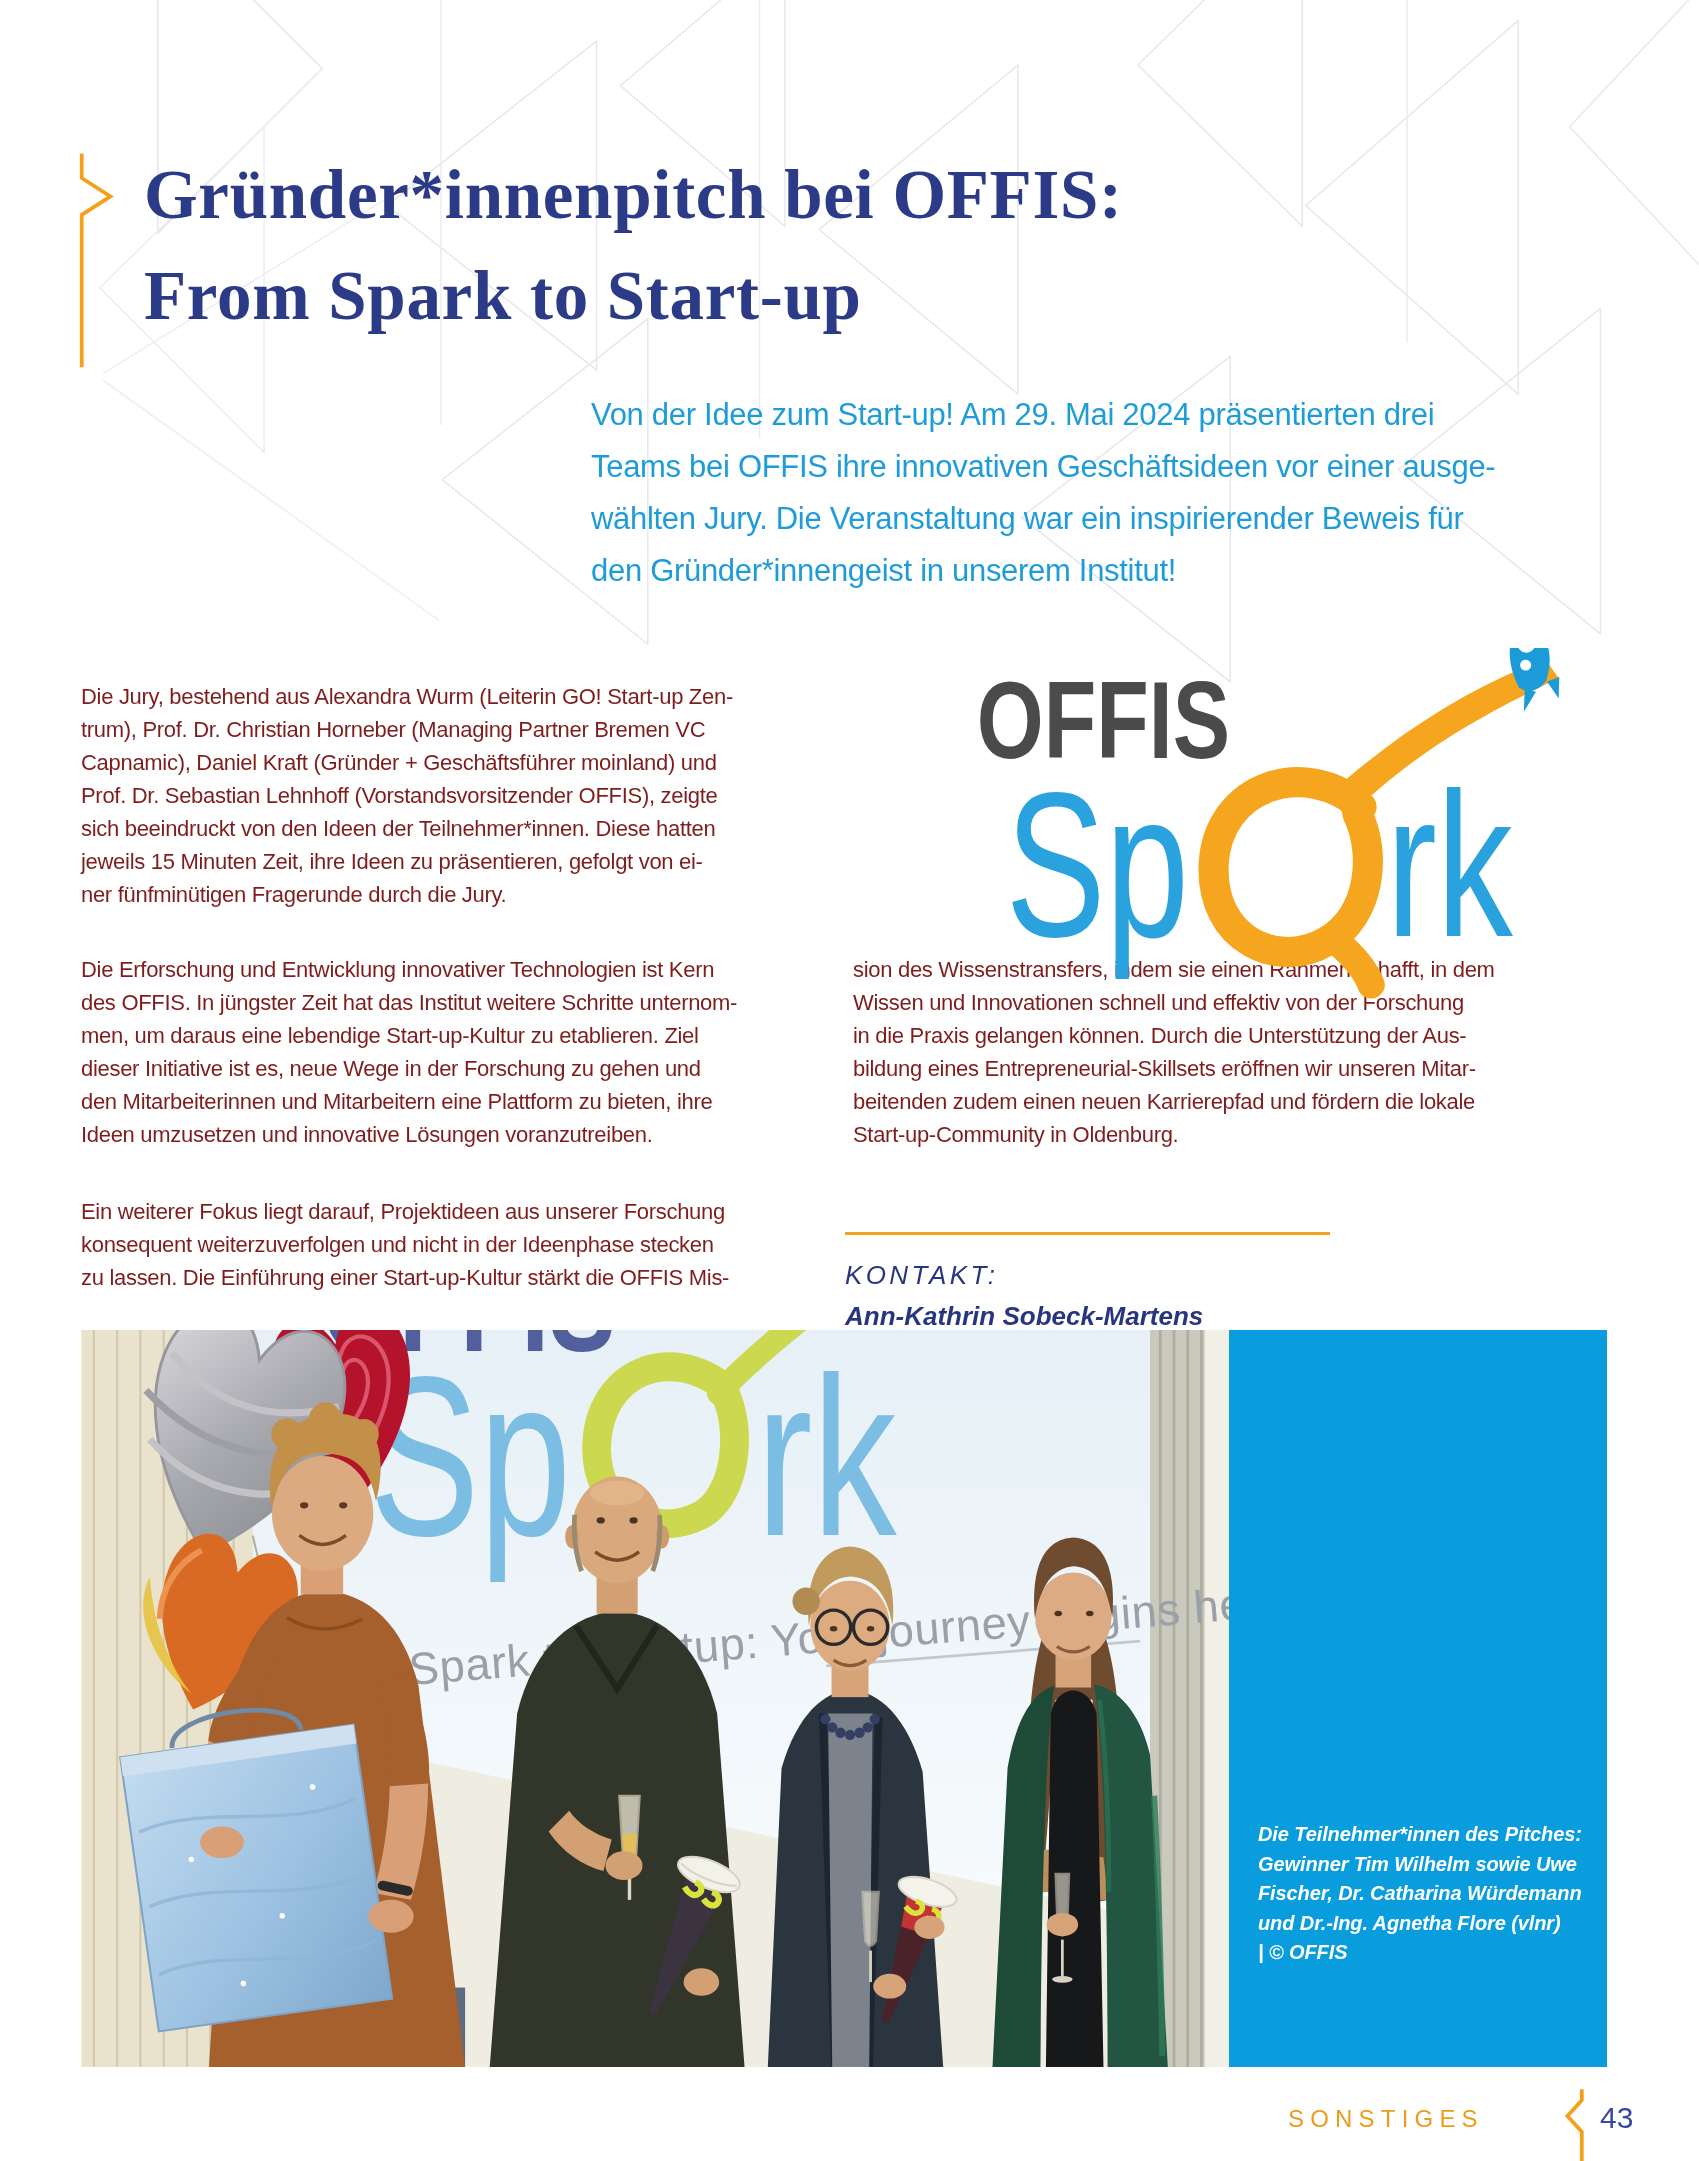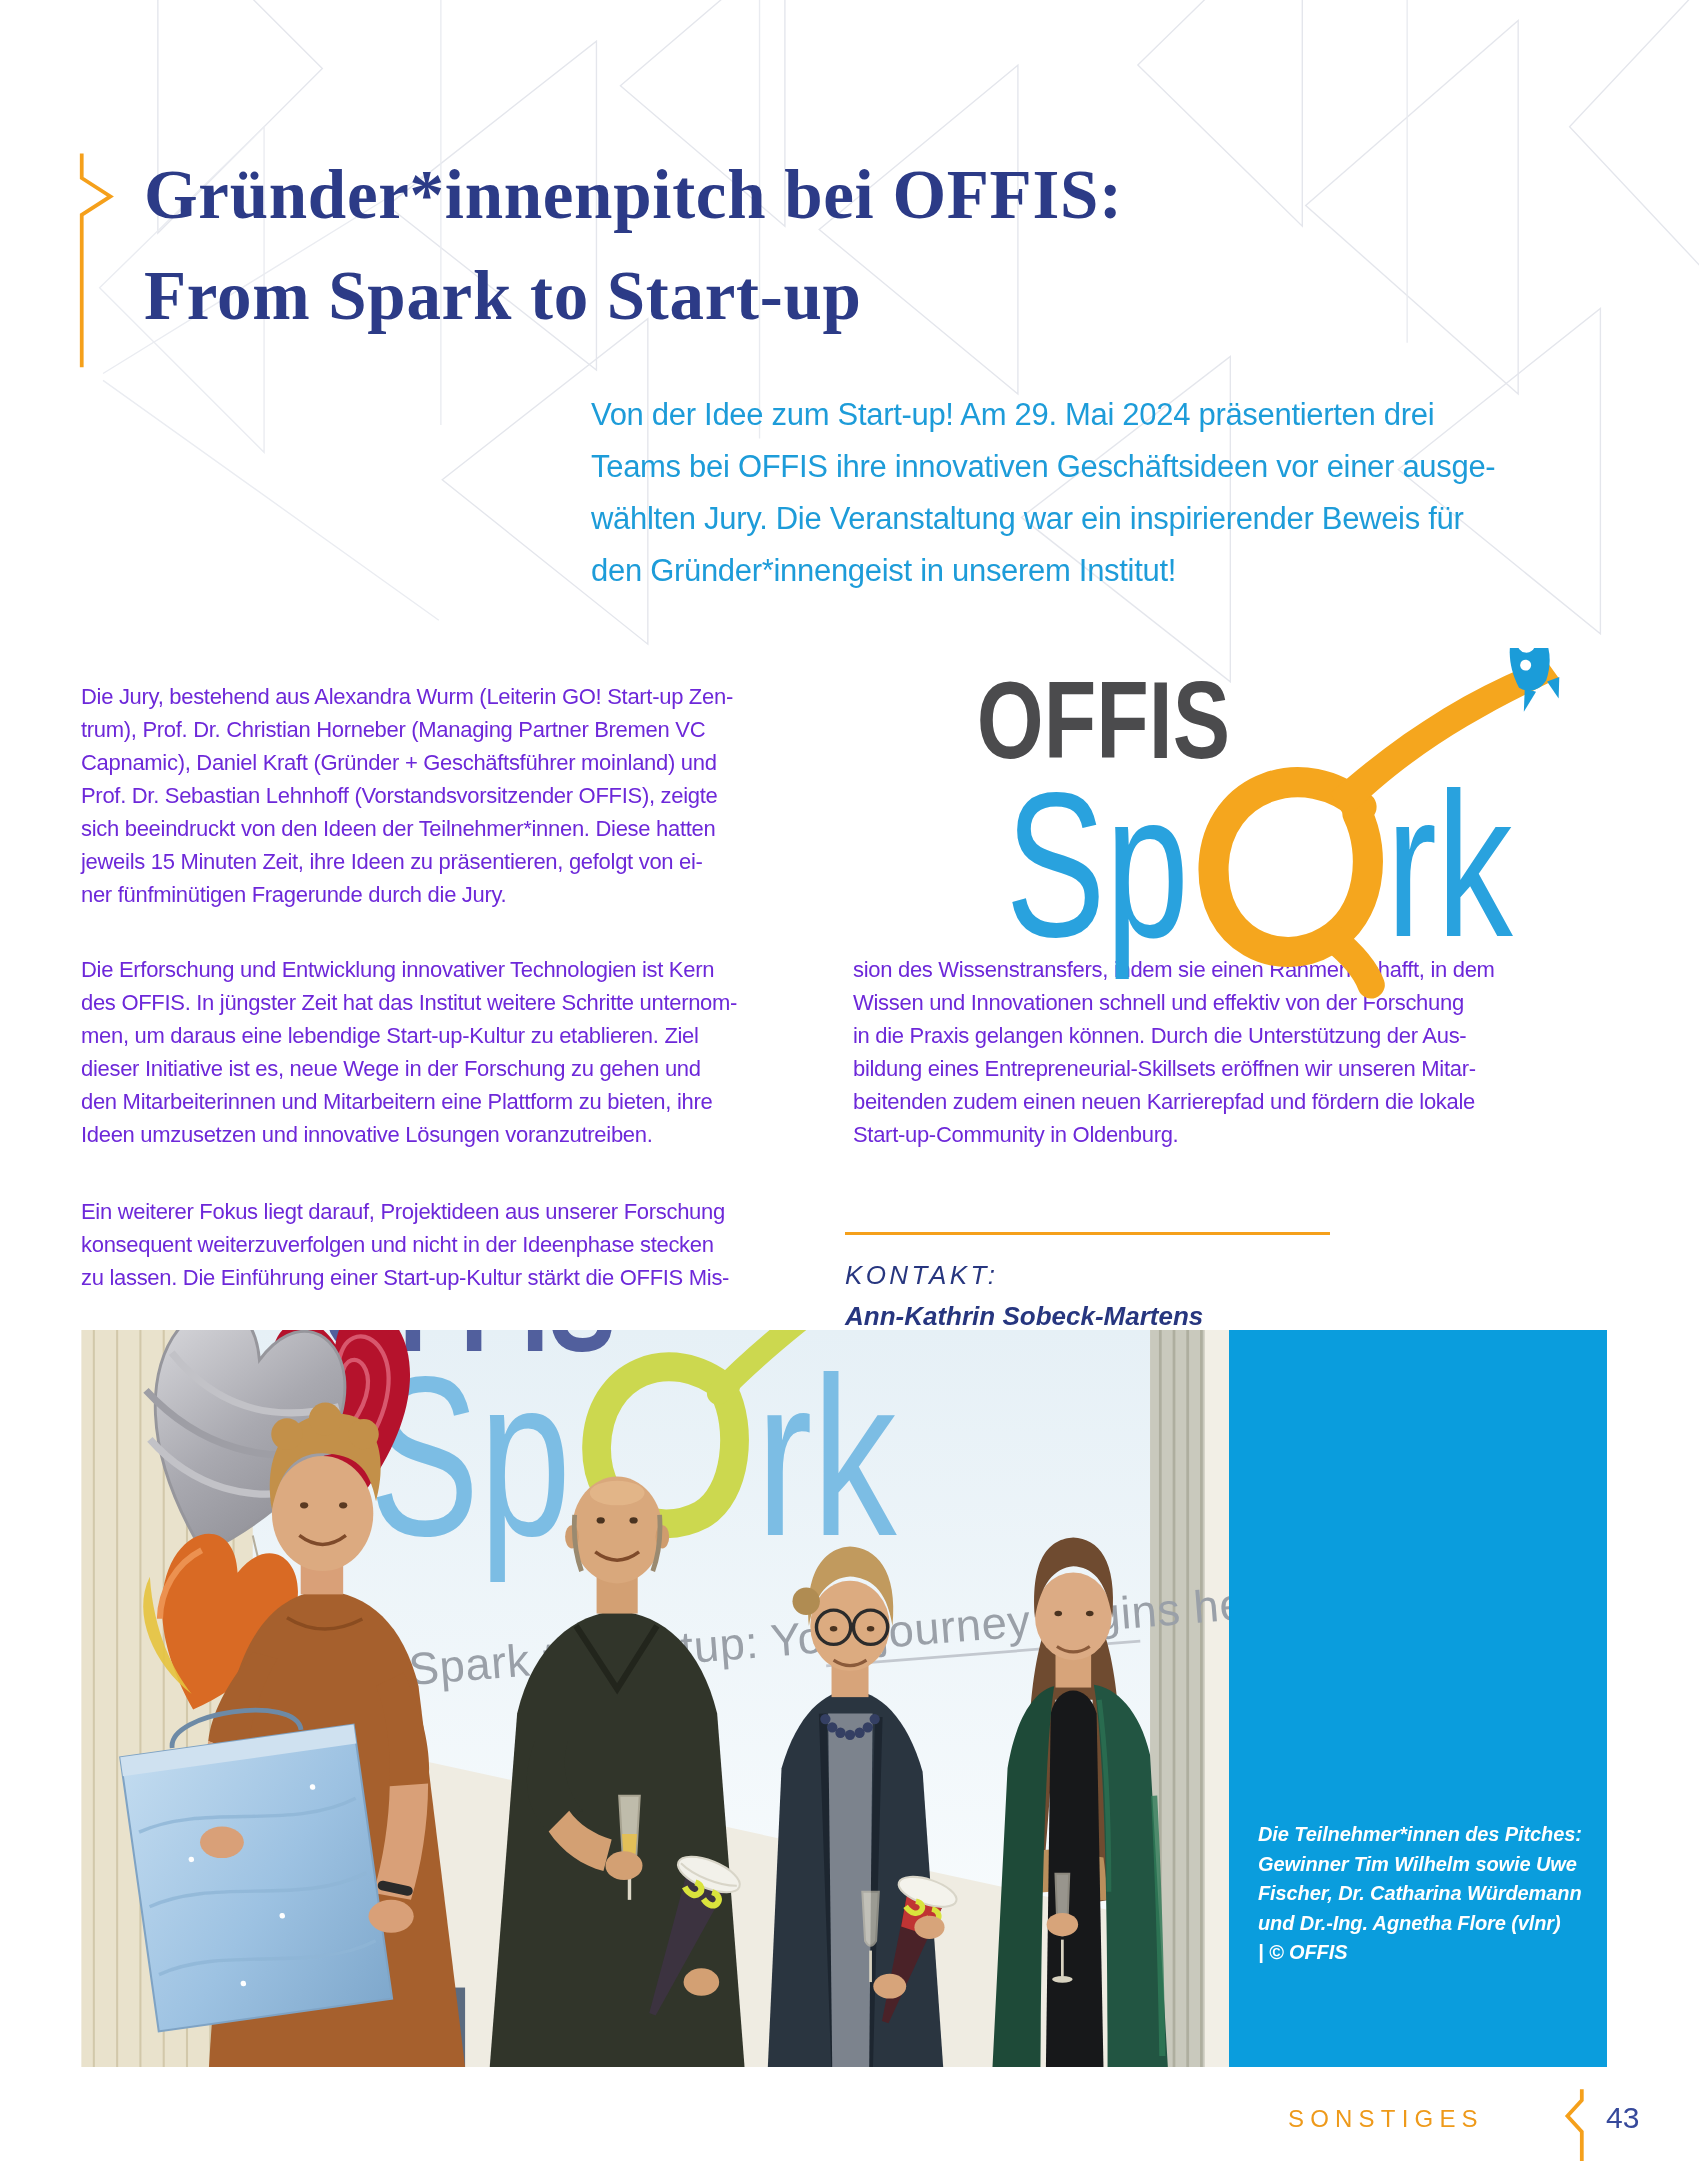--- a/index.html
+++ b/index.html
@@ -16,21 +16,21 @@
     font-family:"Liberation Serif",serif;
     font-size:69px;line-height:101px;font-weight:700;
     color:#2c3b87;white-space:pre-line;letter-spacing:0.7px;
   }
   .intro{
     left:591px;top:389px;
     font-size:31px;line-height:52px;font-weight:400;
     color:#1d9cd9;white-space:pre;letter-spacing:-0.3px;
   }
   .bodytext{
-    font-size:22px;line-height:33px;color:#6d28d9;
+    font-size:22px;line-height:33px;color:#7f1d1d;
     white-space:pre;letter-spacing:-0.3px;
   }
   .p1{left:81px;top:680px;}
   .p2{left:81px;top:953px;}
   .p3{left:81px;top:1195px;}
   .p4{left:853px;top:953px;}
   .logo-svg{left:963px;top:648px;}
   .kontakt-rule{left:845px;top:1232px;width:485px;height:3.4px;background:#f5a01b;}
   .kontakt-heading{
     left:845px;top:1260px;font-size:26px;color:#27367f;
@@ -47,21 +47,20 @@
     font-size:20px;line-height:29.5px;color:#ffffff;
     font-style:italic;font-weight:700;white-space:pre;letter-spacing:-0.1px;
   }
   .footer-section{
     left:1288px;top:2105px;width:259px;text-align:left;
     font-size:24px;letter-spacing:6.2px;color:#ee9a1b;font-weight:400;
   }
   .footer-pagenum{
     left:1600px;top:2101px;font-size:30px;color:#36499b;font-weight:400;
     font-family:"Liberation Sans",sans-serif;
-    margin-left:6px;
   }
 </style>
 </head>
 <body>
 
 <div class="page">
 
   <svg class="abs pattern" width="1700" height="699" viewBox="0 0 2480 1020" fill="none" stroke="#e4e6ec" stroke-width="2">
     <polygon points="230,-140 230,340 470,100"></polygon>
     <polygon points="870,60 870,540 565,300"></polygon>

